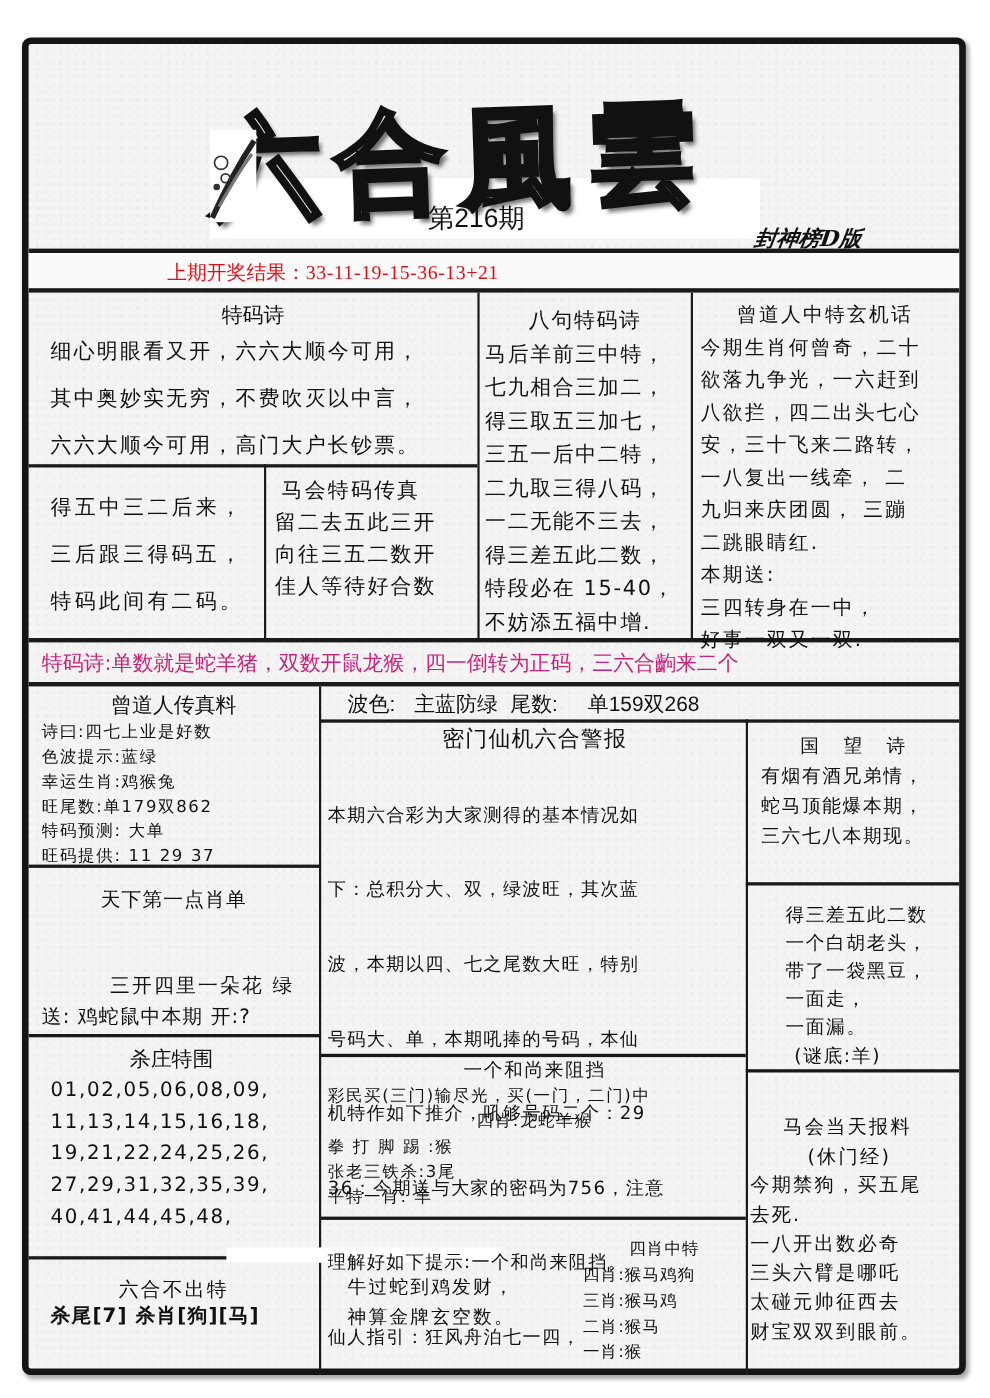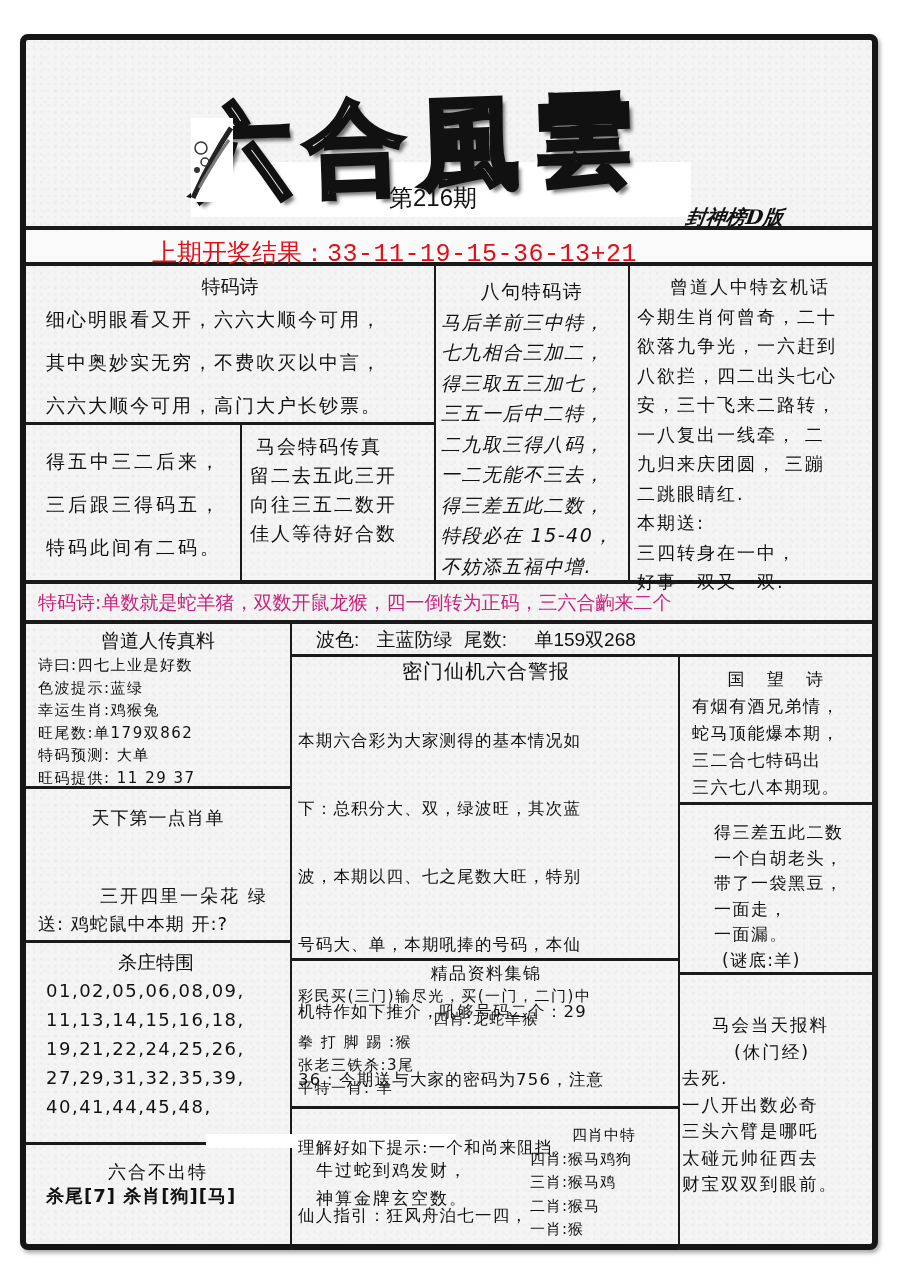--- a/index.html
+++ b/index.html
@@ -25,21 +25,21 @@
     -webkit-text-stroke: 4px #111;
     text-shadow: 4px 5px 4px rgba(0,0,0,0.55), -1px -1px 0 #fff;
     transform: rotate(-2deg); white-space: nowrap;
   }
   .logo-white-strip { position: absolute; left: 165px; top: 122px; width: 500px; height: 55px; background: #fff; }
   .ornament { position: absolute; left: 165px; top: 78px; width: 42px; height: 84px; background: #fff; overflow: hidden; }
   .issue { position: absolute; left: 363px; top: 142px; font-size: 24px; color: #111; font-family: "Liberation Sans", sans-serif; }
   .edition { position: absolute; left: 660px; top: 164px; font-size: 20px; font-style: italic; font-weight: bold; font-family: "DejaVu Serif", serif; color: #111; transform: skewX(-8deg); }
 
   .result-bar { position: absolute; left: 0; top: 186px; width: 846px; height: 40px; border-top: 4px solid #1a1a1a; border-bottom: 4px solid #1a1a1a; background: #fafafa; }
-  .result-text { position: absolute; left: 126px; top: 6px; font-size: 25px; color: #e0101a; font-family: Liberation Mono, monospace; white-space: nowrap; }
+  .result-text { position: absolute; left: 126px; top: 6px; font-size: 18px; color: #e0101a; font-family: Liberation Serif, serif; white-space: nowrap; }
 
   .title { font-size: 19px; text-align: center; white-space: nowrap; }
   .ln { white-space: nowrap; }
   .pink { color: #c8237a; }
 </style>
 </head>
 <body>
 
 <div class="frame">
 
@@ -86,21 +86,21 @@
 
   <div class="abs" style="left:224px; top:392px; width:184px; font-size:19px; letter-spacing:2px; line-height:29px;">
     <div class="ln" style="padding-left:6px;">马会特码传真</div>
     <div class="ln">留二去五此三开</div>
     <div class="ln">向往三五二数开</div>
     <div class="ln">佳人等待好合数</div>
   </div>
 
   <div class="abs" style="left:410px; top:236px; width:192px; font-size:19px; letter-spacing:1.5px; line-height:30.5px;">
     <div class="title">八句特码诗</div>
-    <div style="padding-left:5px;font-style:italic;">
+    <div style="padding-left:5px;">
       <div class="ln">马后羊前三中特，</div>
       <div class="ln">七九相合三加二，</div>
       <div class="ln">得三取五三加七，</div>
       <div class="ln">三五一后中二特，</div>
       <div class="ln">二九取三得八码，</div>
       <div class="ln">一二无能不三去，</div>
       <div class="ln">得三差五此二数，</div>
       <div class="ln">特段必在 15-40，</div>
       <div class="ln">不妨添五福中增.</div>
     </div>
@@ -189,21 +189,21 @@
       <div class="ln">36：今期送与大家的密码为756，注意</div>
       <div class="ln">理解好如下提示:一个和尚来阻挡。</div>
       <div class="ln">仙人指引：狂风舟泊七一四，</div>
       
       
       
     </div>
   </div>
 
   <div class="abs" style="left:268px; top:922px; width:384px; font-size:15px; letter-spacing:1.5px; line-height:23px;">
-    <div class="title" style="font-size:17px;">精品资料集锦</div>
+    <div class="title" style="font-size:17px;">一个和尚来阻挡</div>
     <div class="ln" style="padding-left:4px;">彩民买(三门)输尽光，买(一门，二门)中</div>
     <div class="ln" style="text-align:center;">四肖:龙蛇羊猴</div>
     <div class="ln" style="padding-left:4px;">拳 打 脚 踢 :猴</div>
     <div class="ln" style="padding-left:4px;">张老三铁杀:3尾</div>
     <div class="ln" style="padding-left:4px;">平特一肖: 羊</div>
   </div>
 
   <div class="abs" style="left:290px; top:1116px; font-size:17px; letter-spacing:2px; line-height:28px;">
     <div class="ln">牛过蛇到鸡发财，</div>
     <div class="ln">神算金牌玄空数。</div>
@@ -214,37 +214,37 @@
     <div class="ln">三肖:猴马鸡</div>
     <div class="ln">二肖:猴马</div>
     <div class="ln">一肖:猴</div>
   </div>
 
   <div class="abs" style="left:654px; top:626px; width:192px; font-size:17px; letter-spacing:1.5px; line-height:27px;">
     <div class="ln" style="text-align:center; white-space:pre;">国   望   诗</div>
     <div style="padding-left:12px;">
       <div class="ln">有烟有酒兄弟情，</div>
       <div class="ln">蛇马顶能爆本期，</div>
-      <div class="ln">三二合七特码出</div>
       <div class="ln">三六七八本期现。</div>
     </div>
   </div>
 
   <div class="abs" style="left:688px; top:780px; width:160px; font-size:17px; letter-spacing:1.5px; line-height:25.5px;">
     <div class="ln">得三差五此二数</div>
     <div class="ln">一个白胡老头，</div>
     <div class="ln">带了一袋黑豆，</div>
     <div class="ln">一面走，</div>
     <div class="ln">一面漏。</div>
     <div class="ln" style="padding-left:8px;">(谜底:羊)</div>
   </div>
 
   <div class="abs" style="left:656px; top:972px; width:192px; font-size:17.5px; letter-spacing:2px; line-height:26.5px;">
     <div class="ln" style="padding-left:30px;">马会当天报料</div>
     <div class="ln" style="padding-left:52px;">(休门经)</div>
+    <div class="ln">今期禁狗，买五尾</div>
     <div class="ln">去死.</div>
     <div class="ln">一八开出数必奇</div>
     <div class="ln">三头六臂是哪吒</div>
     <div class="ln">太碰元帅征西去</div>
     <div class="ln">财宝双双到眼前。</div>
   </div>
 
 </div>
 
 </body></html>

